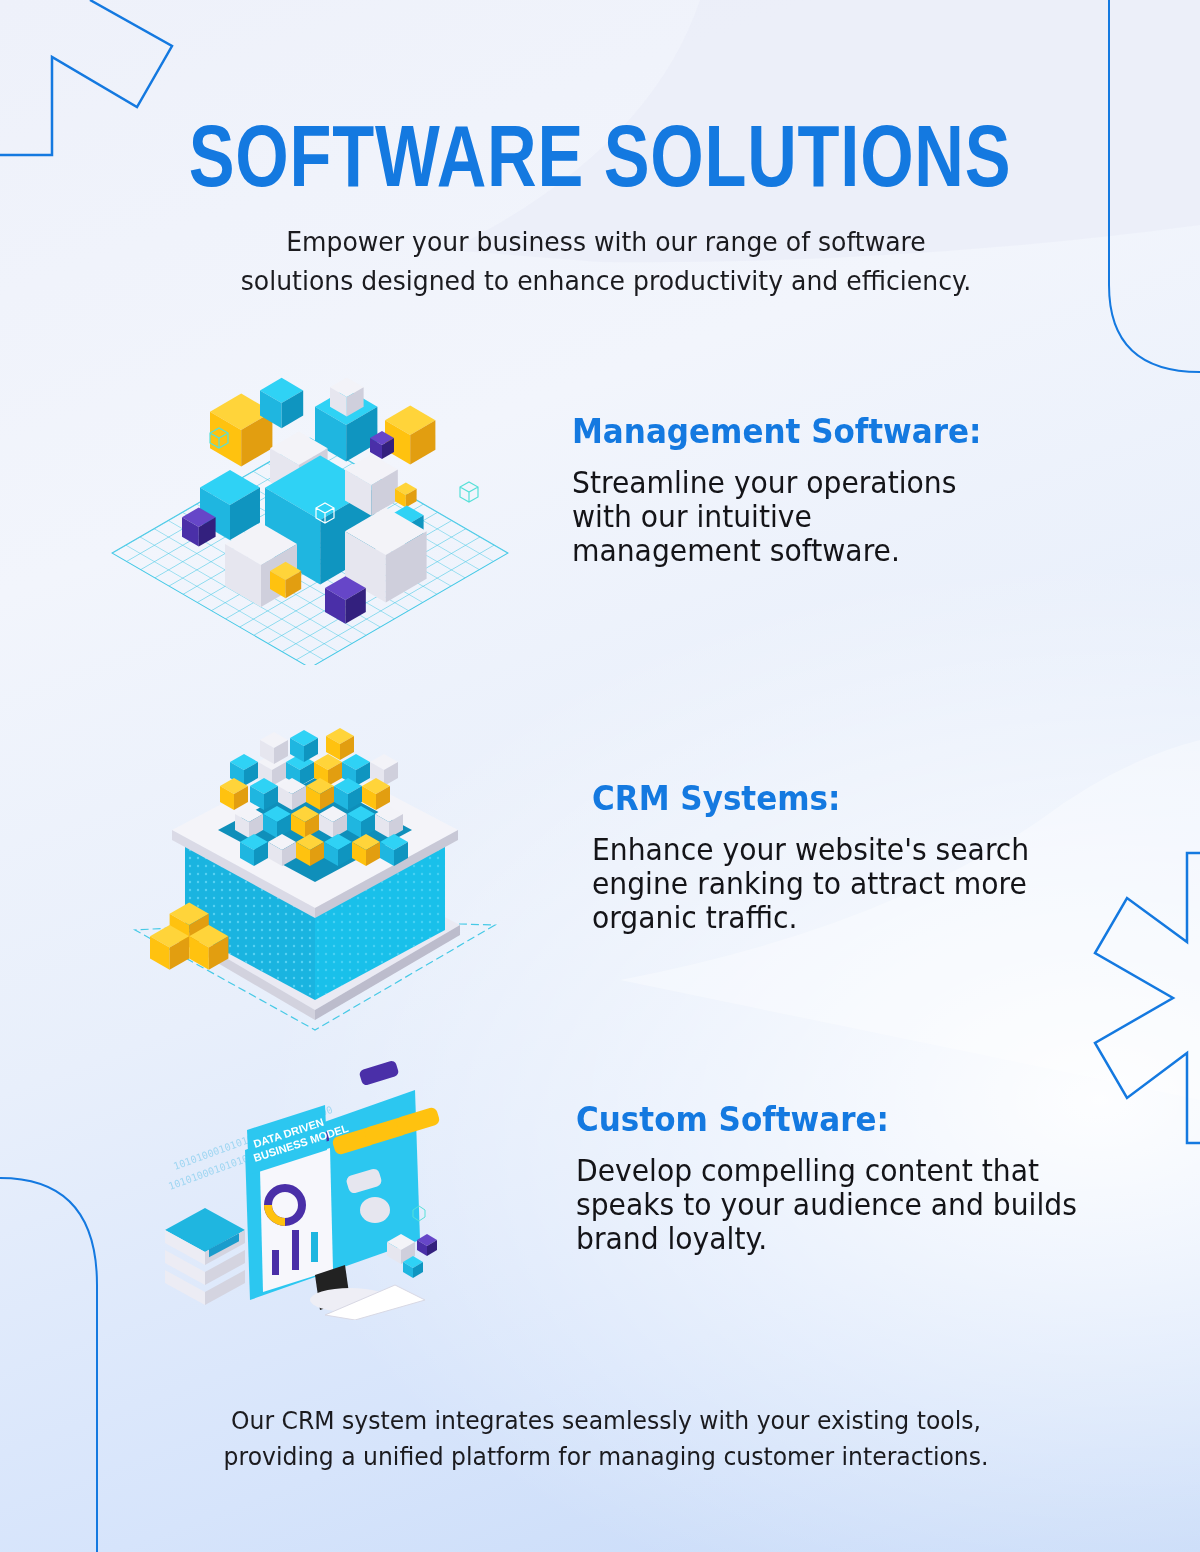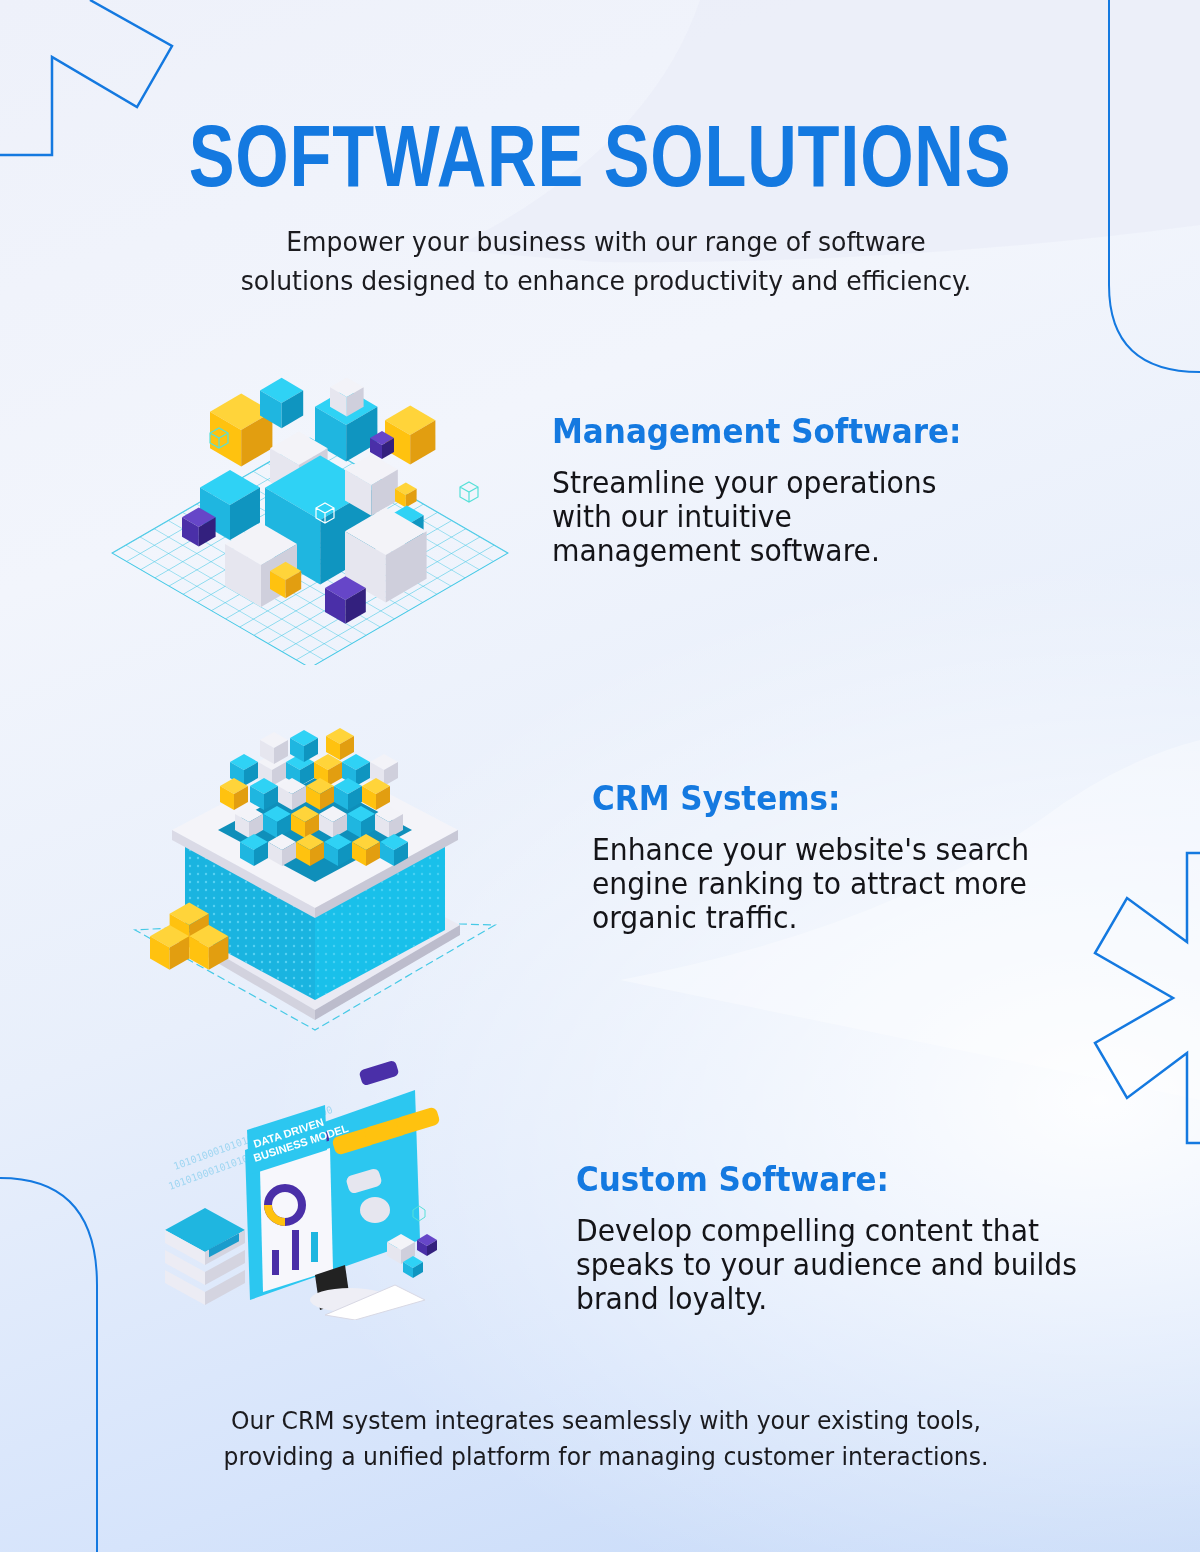--- a/index.html
+++ b/index.html
@@ -250,35 +250,35 @@
     <path d="M246 190 l14 -8 v14 l-14 8z" fill="#cfcfdc"></path>
   <path d="M262 180 l10 -6 10 6 -10 6z" fill="#6646c8"></path>
     <path d="M262 180 l10 6 v10 l-10 -6z" fill="#4a2fa8"></path>
     <path d="M272 186 l10 -6 v10 l-10 6z" fill="#33207e"></path>
   <path d="M248 202 l10 -6 10 6 -10 6z" fill="#2fd2f5"></path>
     <path d="M248 202 l10 6 v10 l-10 -6z" fill="#1fb6e0"></path>
     <path d="M258 208 l10 -6 v10 l-10 6z" fill="#0f95c0"></path>
   <path d="M258 150 l6 -4 6 4 v7 l-6 4 -6 -4z" fill="none" stroke="#56e0d8"></path>
 </svg>
 
-<div class="section" style="top:412px;left:552px;">
+<div class="section" style="top:412px;left:572px;">
   <h2 class="section-heading">Management Software:</h2>
   <div class="section-body">Streamline your operations
 with our intuitive
 management software.</div>
 </div>
 
 <div class="section" style="top:779px;left:592px;">
   <h2 class="section-heading">CRM Systems:</h2>
   <div class="section-body">Enhance your website's search
 engine ranking to attract more
 organic traffic.</div>
 </div>
 
-<div class="section" style="top:1160px;left:576px;">
+<div class="section" style="top:1100px;left:576px;">
   <h2 class="section-heading">Custom Software:</h2>
   <div class="section-body">Develop compelling content that
 speaks to your audience and builds
 brand loyalty.</div>
 </div>
 
 <div class="footer">
   <div>Our CRM system integrates seamlessly with your existing tools,</div>
   <div>providing a unified platform for managing customer interactions.</div>
 </div>

